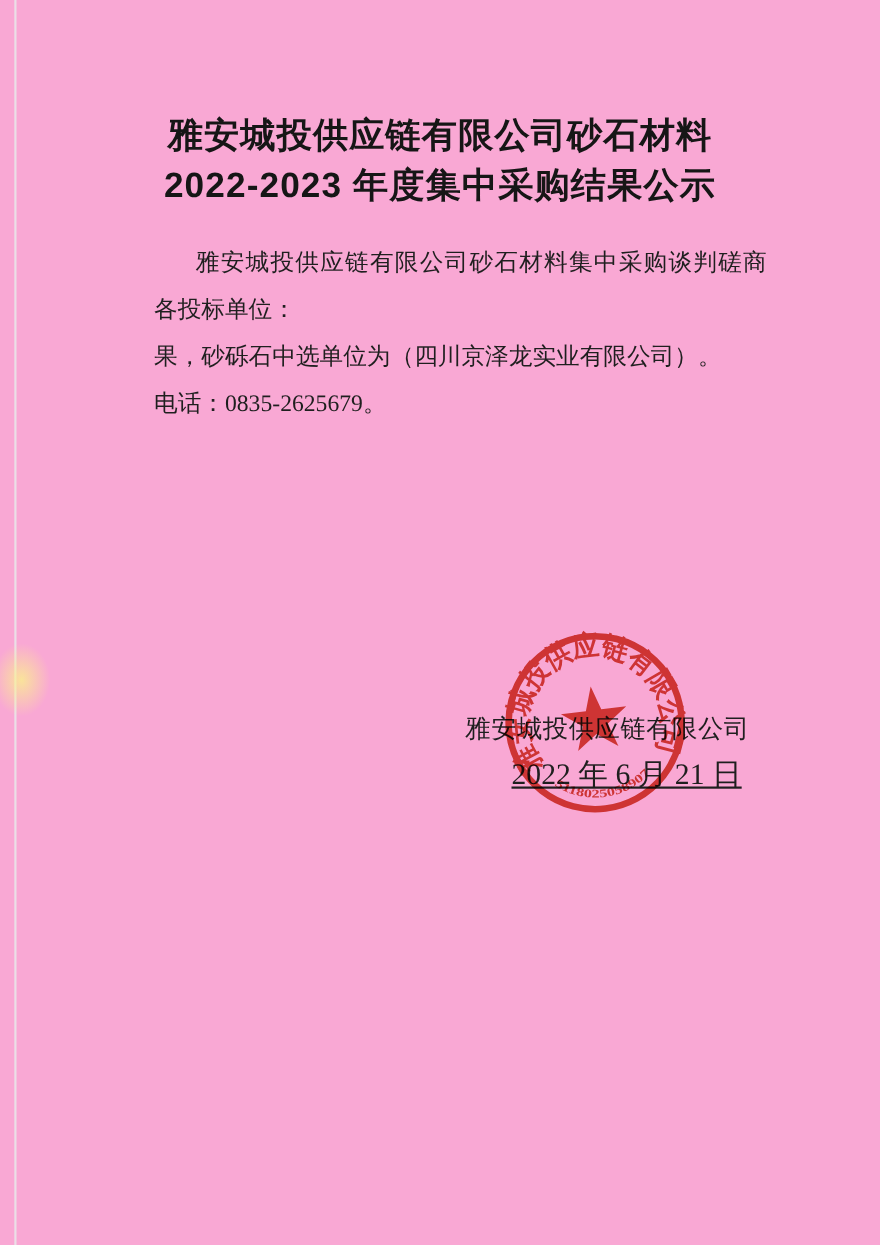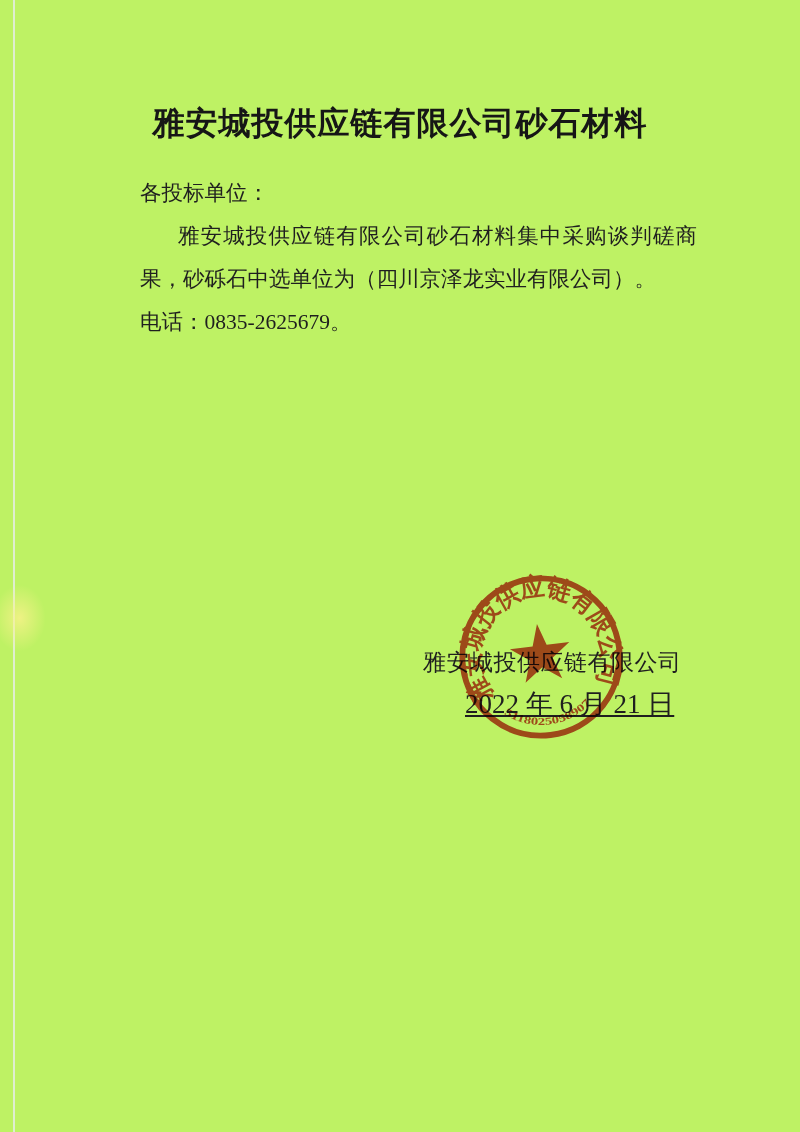--- a/index.html
+++ b/index.html
@@ -1,19 +1,19 @@
 <!DOCTYPE html>
 <html><head>
 <meta charset="utf-8">
 <style>
   html,body{margin:0;padding:0;background:#ffffff;}
   .page{
     position:relative;
     width:800px;height:1132px;
-    background:#bef264;
+    background:#f9a8d4;
     overflow:hidden;
     font-family:"Liberation Serif","DejaVu Serif",serif;
     color:#212121;
   }
   .scan-edge{
     position:absolute;left:13px;top:0;bottom:0;width:2px;
     background:#e7eceb;opacity:.8;
   }
   .smudge{
     position:absolute;left:-8px;top:583px;width:110px;height:70px;
@@ -61,25 +61,26 @@
 </head>
 <body>
 
 <div class="page">
 
   <div class="scan-edge"></div>
   <div class="smudge"></div>
 
   <div class="title">
     <div>雅安城投供应链有限公司砂石材料</div>
+    <div>2022-2023 年度集中采购结果公示</div>
   </div>
 
   <div class="content">
+      <div class="body-line indent jfull">雅安城投供应链有限公司砂石材料集中采购谈判磋商</div>
       <div class="body-line">各投标单位：</div>
-      <div class="body-line indent jfull">雅安城投供应链有限公司砂石材料集中采购谈判磋商</div>
       <div class="body-line">果，砂砾石中选单位为（四川京泽龙实业有限公司）。</div>
       <div class="body-line">电话：0835-2625679。</div>
     </div>
 
   <div class="sig-company">雅安城投供应链有限公司</div>
   <div class="sig-date">2022 年 6 月 21 日</div>
 
   <svg class="seal" viewBox="0 0 200 200" aria-hidden="true">
     <defs>
       <path id="arcTop" d="M 41,141.3 A 72 72 0 1 1 159,141.3" fill="none"></path>

